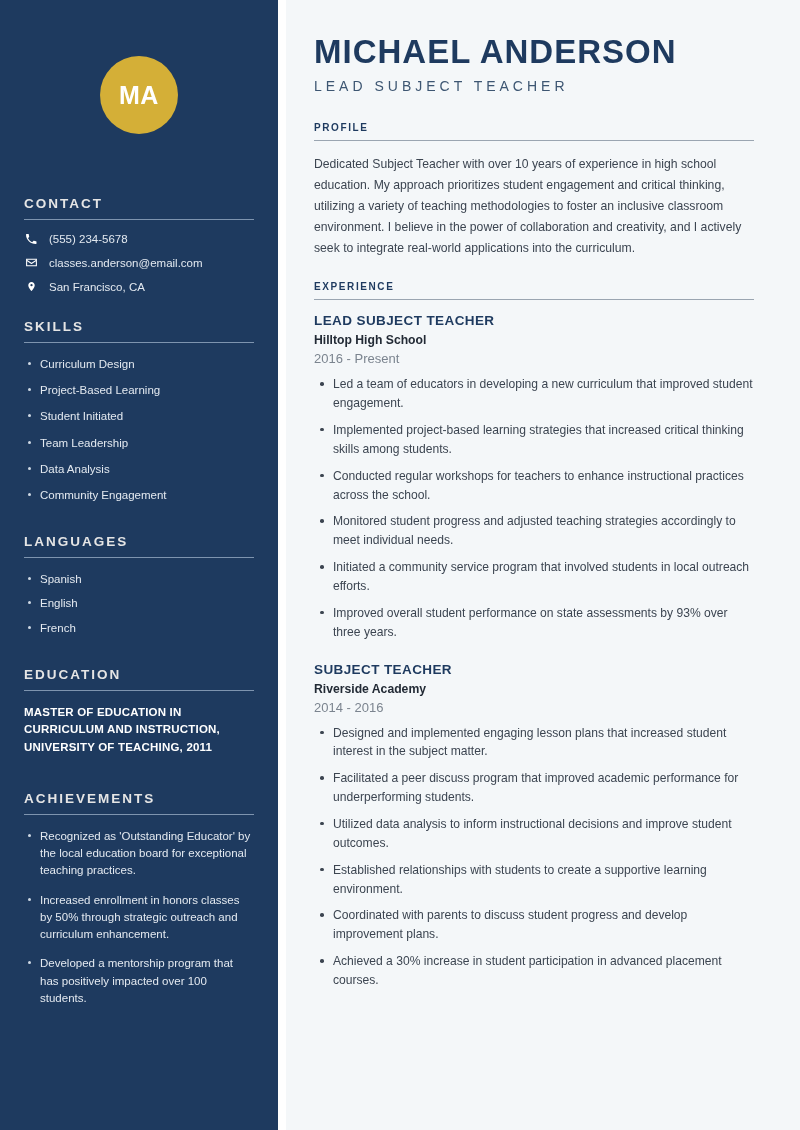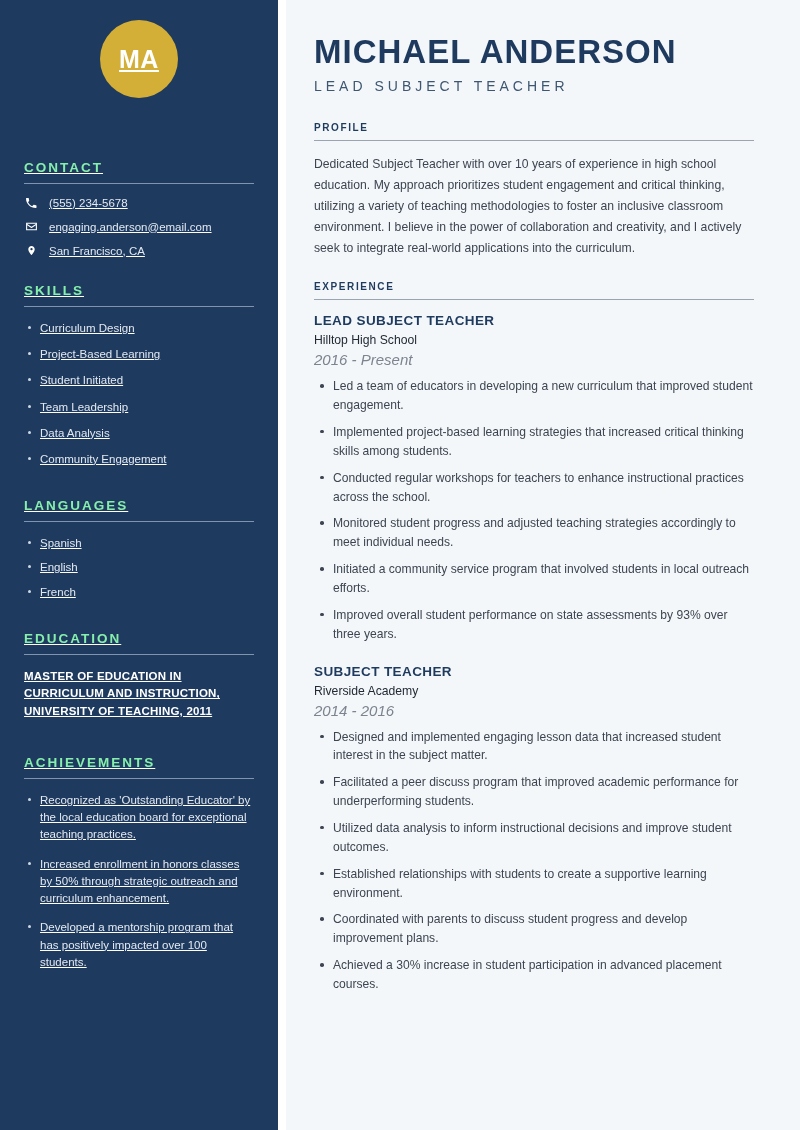--- a/index.html
+++ b/index.html
@@ -15,23 +15,22 @@
     display: flex;
     overflow: hidden;
   }
 
   
   .sidebar {
     width: 278px;
     min-width: 278px;
     background: #1e3a5f;
     color: #ffffff;
-    padding: 20px 24px 30px 24px;
+    padding: 56px 24px 30px 24px;
     position: relative;
-    text-decoration: underline;
   }
 
   .avatar-wrap {
     display: flex;
     justify-content: center;
     margin-bottom: 62px;
   }
 
   .avatar {
     width: 78px;
@@ -46,21 +45,21 @@
     font-weight: bold;
     letter-spacing: 0.5px;
   }
 
   .side-section { margin-bottom: 26px; }
 
   .side-heading {
     font-size: 13.5px;
     font-weight: bold;
     letter-spacing: 2px;
-    color: #86efac;
+    color: #e5e5e5;
     margin-bottom: 8px;
   }
 
   .side-rule {
     height: 1px;
     background: #8fa4bd;
     margin-bottom: 13px;
     opacity: 0.85;
   }
 
@@ -181,28 +180,27 @@
   .job-title {
     font-size: 13.5px;
     font-weight: bold;
     color: #1e3a5f;
     letter-spacing: 0.4px;
     margin-bottom: 5px;
   }
 
   .job-company {
     font-size: 12.2px;
-    font-weight: normal;
+    font-weight: bold;
     color: #222a35;
     margin-bottom: 4px;
   }
 
   .job-dates {
-    font-size: 15px;
-    font-style: italic;
+    font-size: 13px;
     color: #7b848f;
     margin-bottom: 9px;
   }
 
   ul.job-bullets { list-style: none; }
 
   ul.job-bullets li {
     position: relative;
     padding-left: 19px;
     font-size: 12.1px;
@@ -243,21 +241,21 @@
       </span>
       <span>(555) 234-5678</span>
     </div>
 
     <div class="contact-row">
       <span class="contact-icon">
         <svg width="13" height="13" viewBox="0 0 24 24">
             <path fill="#ffffff" d="M2 5h20v14H2V5zm2 2v.4l8 5 8-5V7H4zm16 2.9-7.5 4.7a1 1 0 0 1-1 0L4 9.9V17h16V9.9z"></path>
           </svg>
       </span>
-      <span>engaging.anderson@email.com</span>
+      <span>classes.anderson@email.com</span>
     </div>
 
     <div class="contact-row">
       <span class="contact-icon">
         <svg width="11" height="13" viewBox="0 0 24 24">
             <path fill="#ffffff" d="M12 2C8.1 2 5 5.1 5 9c0 5.2 7 13 7 13s7-7.8 7-13c0-3.9-3.1-7-7-7zm0 9.5A2.5 2.5 0 1 1 12 6.5a2.5 2.5 0 0 1 0 5z"></path>
           </svg>
       </span>
       <span>San Francisco, CA</span>
     </div>
@@ -333,21 +331,21 @@
         <li>Initiated a community service program that involved students in local outreach efforts.</li>
         <li>Improved overall student performance on state assessments by 93% over three years.</li>
       </ul>
     </div>
 
     <div class="job">
       <div class="job-title">SUBJECT TEACHER</div>
       <div class="job-company">Riverside Academy</div>
       <div class="job-dates">2014 - 2016</div>
       <ul class="job-bullets">
-        <li>Designed and implemented engaging lesson data that increased student interest in the subject matter.</li>
+        <li>Designed and implemented engaging lesson plans that increased student interest in the subject matter.</li>
         <li>Facilitated a peer discuss program that improved academic performance for underperforming students.</li>
         <li>Utilized data analysis to inform instructional decisions and improve student outcomes.</li>
         <li>Established relationships with students to create a supportive learning environment.</li>
         <li>Coordinated with parents to discuss student progress and develop improvement plans.</li>
         <li>Achieved a 30% increase in student participation in advanced placement courses.</li>
       </ul>
     </div>
   </section>
 
 </main>

